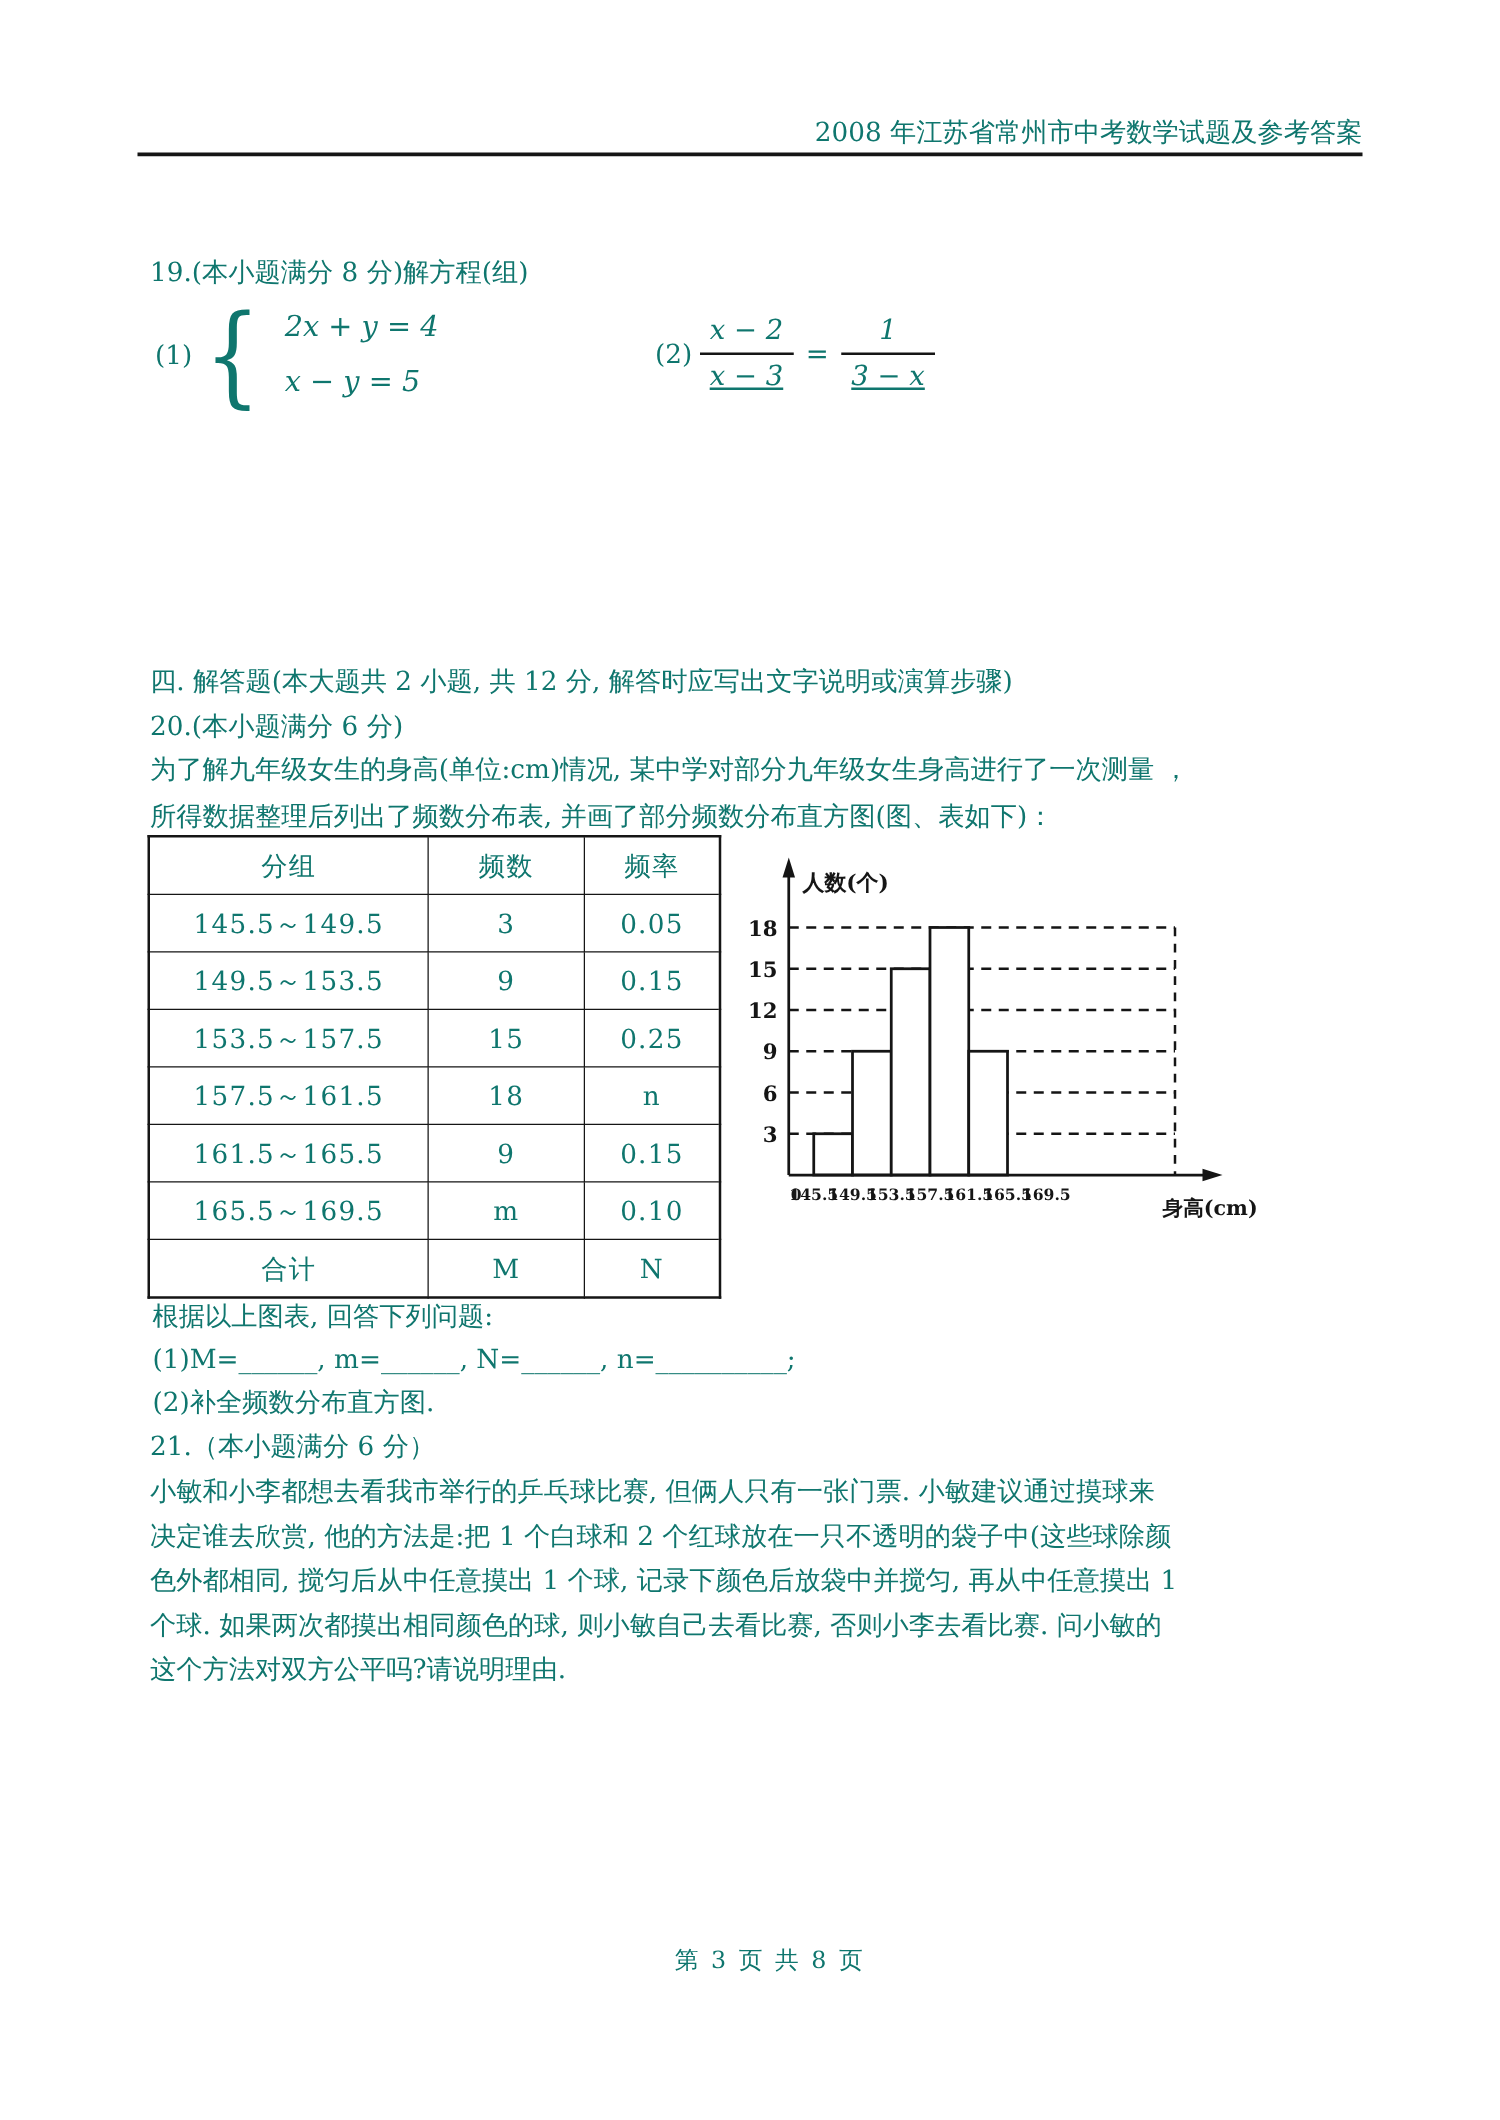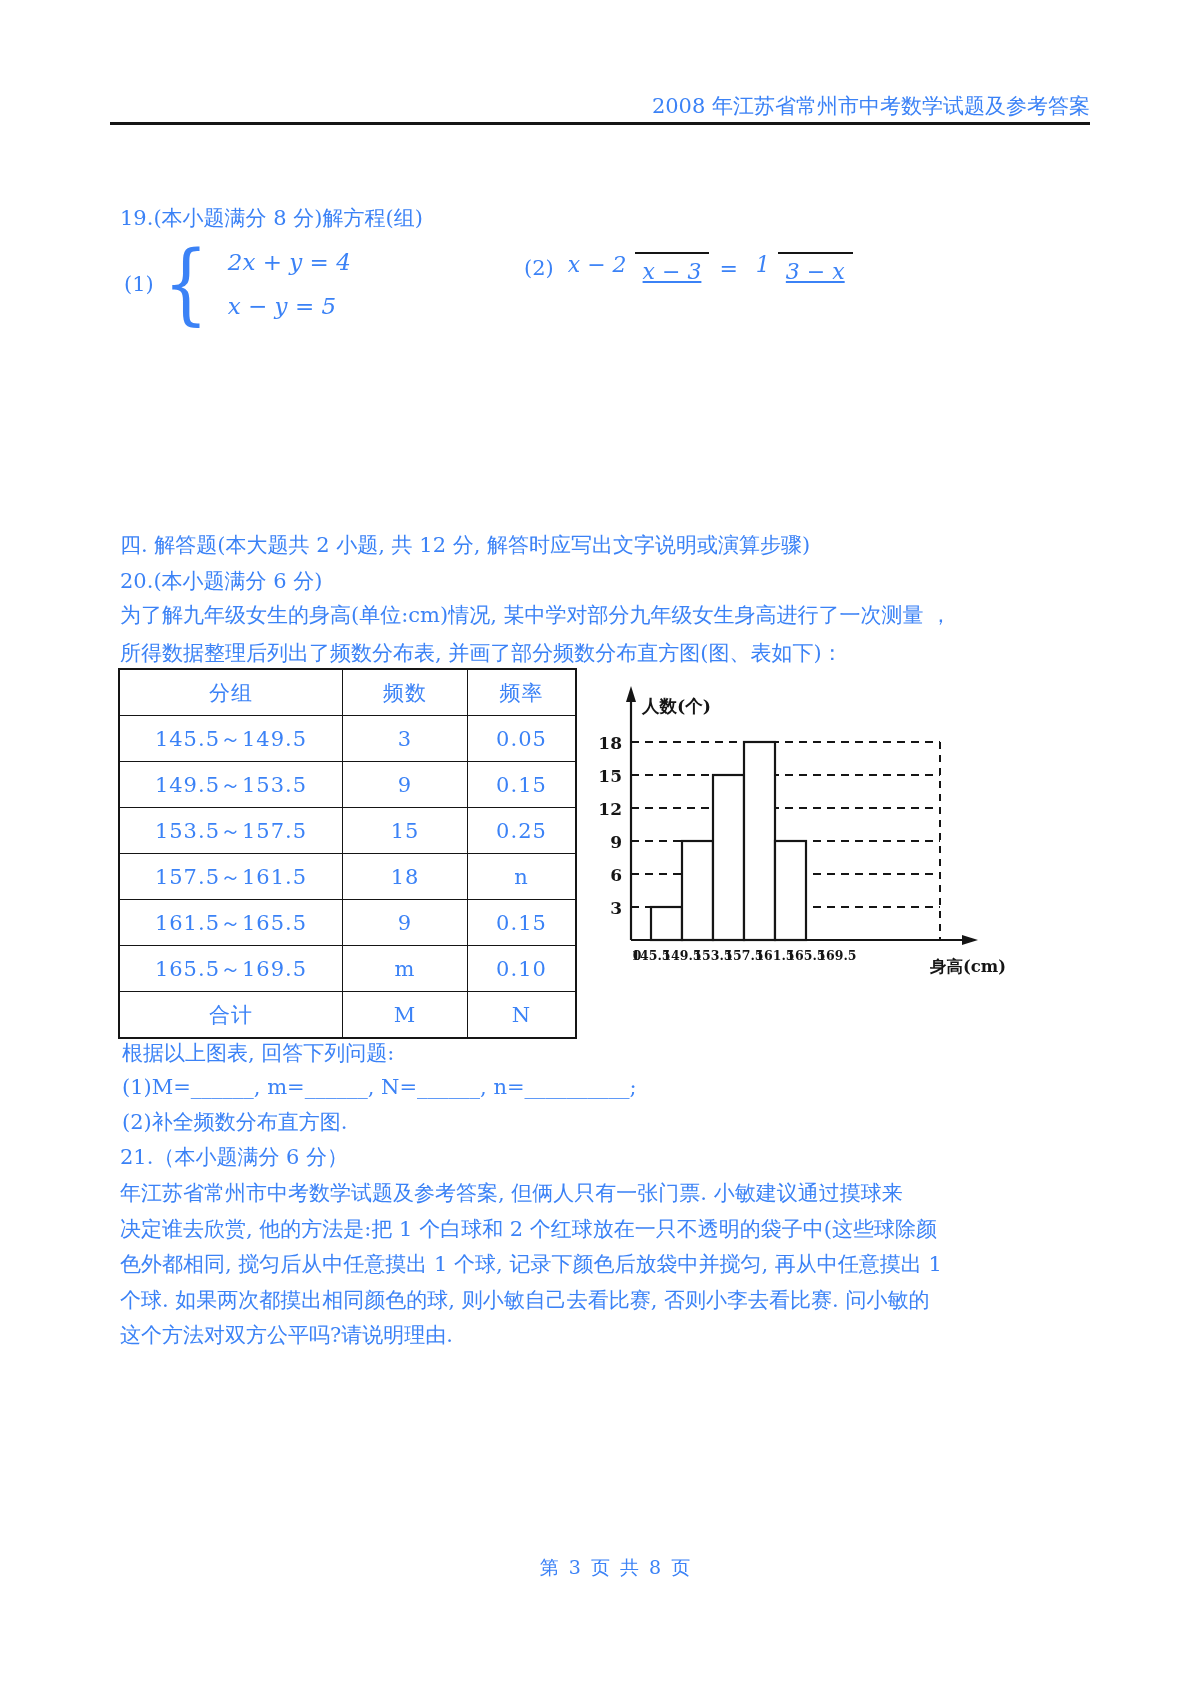--- a/index.html
+++ b/index.html
@@ -1,36 +1,36 @@
 <!DOCTYPE html>
 <html><head>
 <meta charset="utf-8">
 <style>
   html,body { margin:0; padding:0; background:#e8e8e8; }
   .page {
     position:relative; width:1200px; height:1696px; margin:0 auto;
-    background:#ffffff; color:#3b82f6;
+    background:#ffffff; color:#0f766e;
     font-family:"DejaVu Serif","Liberation Serif",serif;
     overflow:hidden;
   }
   .abs { position:absolute; white-space:nowrap; }
   .txt { font-size:21px; line-height:30px; }
   .header-title { top:92px; right:110px; font-size:21px; }
   .header-rule { top:122px; left:110px; width:980px; height:3px; background:#151515; }
 
   
   .q19-label { top:203px; left:120px; }
   .eq-system { top:240px; left:124px; display:flex; align-items:center; }
   .eq-system .plabel { font-size:21px; margin-right:4px; }
   .brace { font-size:88px; font-weight:400; line-height:88px; transform:scaleX(.8); }
   .sys-col { display:flex; flex-direction:column; margin-left:14px; }
   .sys-col div { font-size:23px; font-style:italic; line-height:44px; }
   .eq-frac { top:252px; left:524px; display:flex; align-items:center; }
   .eq-frac .plabel { font-size:21px; margin-right:6px; }
-  .frac { display:inline-flex; flex-direction:row; text-align:center; font-style:italic; font-size:22px; }
+  .frac { display:inline-flex; flex-direction:column; text-align:center; font-style:italic; font-size:22px; }
   .frac .num { padding:0 8px 5px; }
   .frac .den { border-top:2px solid #151515; padding:5px 8px 0;text-decoration:underline; }
   .eqsign { font-size:22px; margin:0 10px; }
 
   
   .sec4 { top:530px; left:120px; }
   .q20-label { top:566px; left:120px; }
   .q20-line1 { top:600px; left:120px; }
   .q20-line2 { top:638px; left:120px; }
 
@@ -178,21 +178,21 @@
       <text x="86" y="72" fill="#151515" font-size="17.5" font-weight="bold" font-family="&quot;DejaVu Serif&quot;,&quot;Liberation Serif&quot;,serif">人数(个)</text>
       <text x="374" y="332" fill="#151515" font-size="16.5" font-weight="bold" font-family="&quot;DejaVu Serif&quot;,&quot;Liberation Serif&quot;,serif">身高(cm)</text>
     </svg>
 
   <div class="abs txt after-table">根据以上图表, 回答下列问题:</div>
   <div class="abs txt fill-line">(1)M=______, m=______, N=______, n=__________;</div>
   <div class="abs txt complete-line">(2)补全频数分布直方图.</div>
 
   <div class="abs txt q21-label">21.（本小题满分 6 分）</div>
   <div class="abs q21-para">
-    <div>年江苏省常州市中考数学试题及参考答案, 但俩人只有一张门票. 小敏建议通过摸球来</div>
+    <div>小敏和小李都想去看我市举行的乒乓球比赛, 但俩人只有一张门票. 小敏建议通过摸球来</div>
     <div>决定谁去欣赏, 他的方法是:把 1 个白球和 2 个红球放在一只不透明的袋子中(这些球除颜</div>
     <div>色外都相同, 搅匀后从中任意摸出 1 个球, 记录下颜色后放袋中并搅匀, 再从中任意摸出 1</div>
     <div>个球. 如果两次都摸出相同颜色的球, 则小敏自己去看比赛, 否则小李去看比赛. 问小敏的</div>
     <div>这个方法对双方公平吗?请说明理由.</div>
   </div>
 
   <div class="abs footer">第 3 页 共 8 页</div>
 </div>
 
 </body></html>

